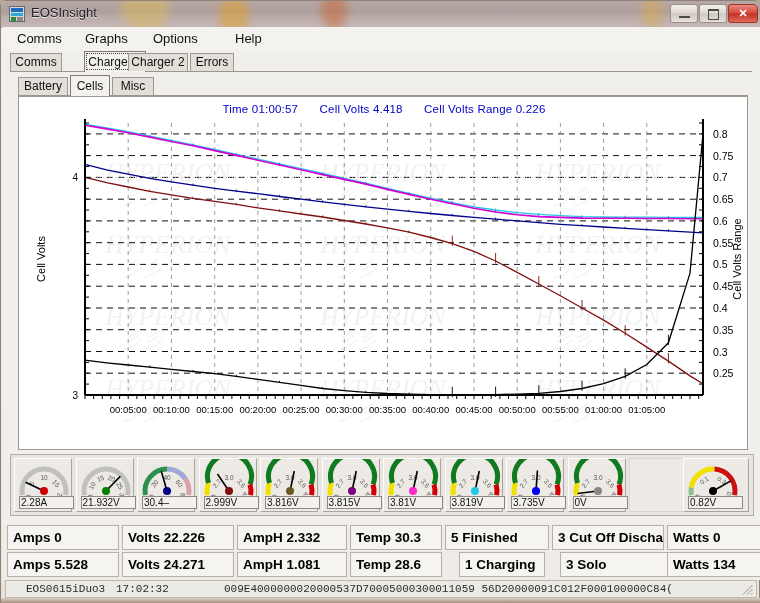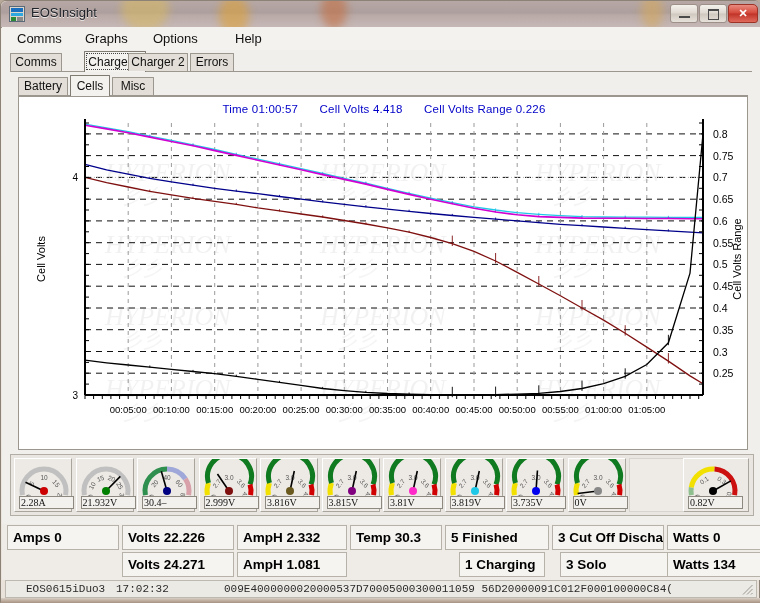--- a/index.html
+++ b/index.html
@@ -104,21 +104,21 @@
   .gauge{
     position:absolute;top:3px;width:63px;height:54px;box-sizing:border-box;
     background:#edeae5;border:1px solid #ffffff;
     border-right-color:#a9a49c;border-bottom-color:#a9a49c;
   }
   .gauge svg{position:absolute;left:0;top:0;}
   .gval{
     position:absolute;left:4px;bottom:2px;width:55px;height:13px;
     background:#f3f1ee;border:1px solid #8d8880;box-sizing:border-box;
     font-size:10px;color:#111;line-height:11px;padding-left:1px;
-    white-space:nowrap;overflow:hidden;font-family:Liberation Serif, serif;
+    white-space:nowrap;overflow:hidden;
   }
   .gblank{background:#eeebe6;border:1px solid #d8d4cd;}
 
   
   #statuswrap{
     position:absolute;left:1px;top:523px;width:758px;height:56px;
     background:#efece7;
   }
   .srow{position:absolute;left:5px;width:750px;height:25px;}
   .scell{
@@ -652,22 +652,24 @@
     <div class="srow" style="top:1px;" id="srow1">
         <div class="scell" style="left: 0px; width: 112px;">Amps 0</div>
         <div class="scell" style="left: 115px; width: 112px;">Volts 22.226</div>
         <div class="scell" style="left: 230px; width: 110px;">AmpH 2.332</div>
         <div class="scell" style="left: 343px; width: 92px;">Temp 30.3</div>
         <div class="scell" style="left: 438px; width: 104px;">5 Finished</div>
         <div class="scell" style="left: 545px; width: 112px;">3 Cut Off Discharge</div>
         <div class="scell" style="left: 660px; width: 104px;">Watts 0</div>
       </div>
     <div class="srow" style="top:28px;" id="srow2">
+        <div class="scell" style="left: 0px; width: 112px;">Amps 5.528</div>
         <div class="scell" style="left: 115px; width: 112px;">Volts 24.271</div>
         <div class="scell" style="left: 230px; width: 110px;">AmpH 1.081</div>
+        <div class="scell" style="left: 343px; width: 92px;">Temp 28.6</div>
         <div class="scell" style="left: 452px; width: 86px;">1 Charging</div>
         <div class="scell" style="left: 545px; width: 112px; margin-left: 8px;">3 Solo</div>
         <div class="scell" style="left: 660px; width: 104px;">Watts 134</div>
       </div>
   </div>
 
   <div id="statusbar">
     <span class="sb" style="left:5px;padding-left:15px;">EOS0615iDuo3</span>
     <span class="sb" style="left:110px;">17:02:32</span>
     <span class="sb" style="left:218px;">009E4000000020000537D70005000300011059 56D20000091C012F000100000C84(</span>

